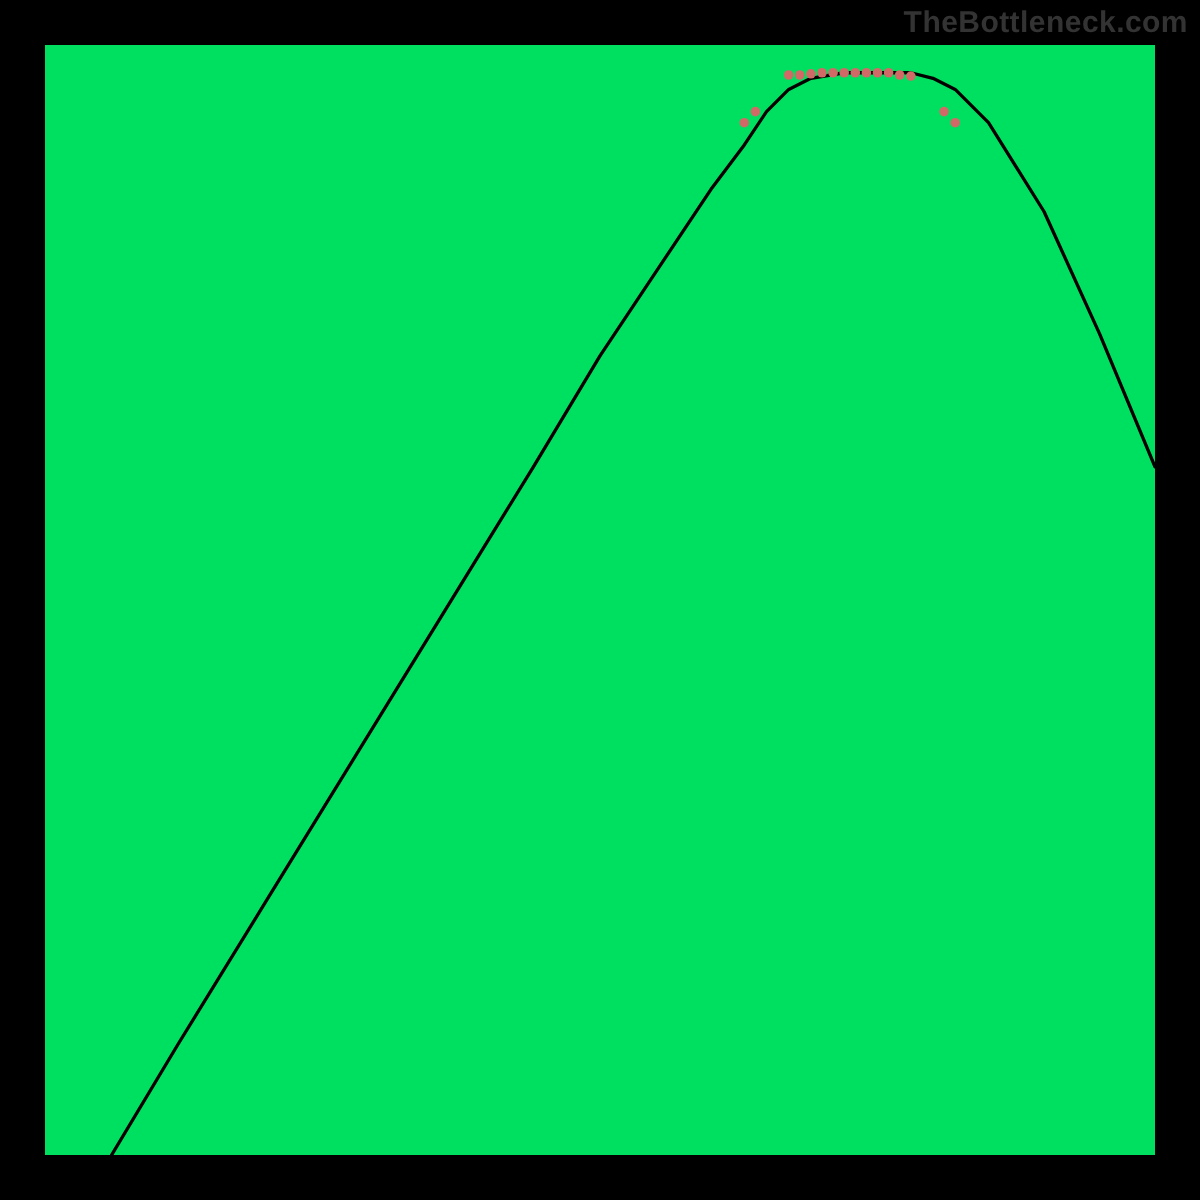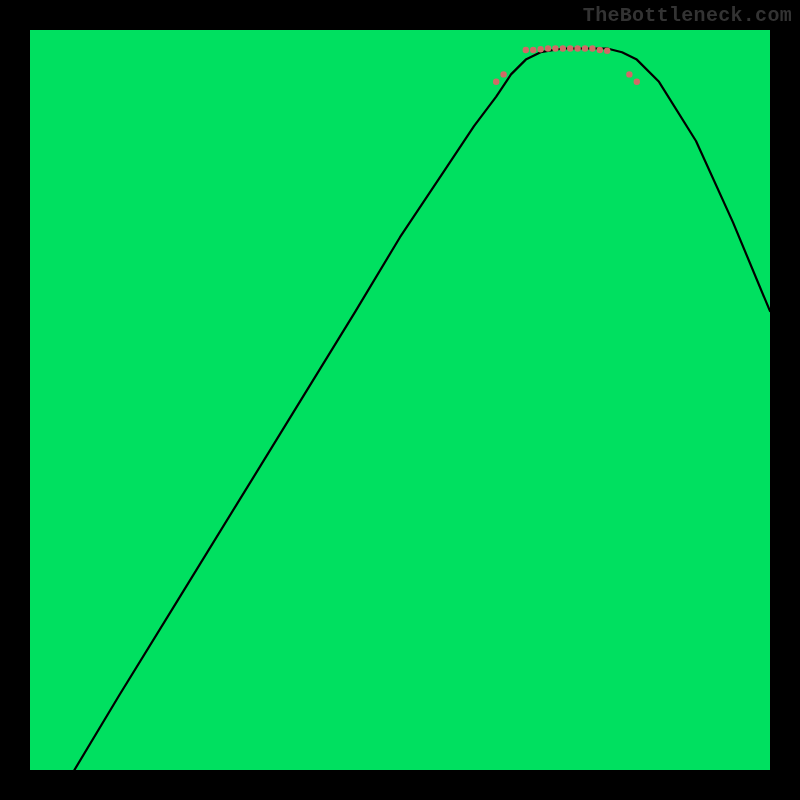--- a/index.html
+++ b/index.html
@@ -8,21 +8,20 @@
     background: #000000;
     width: 800px;
     height: 800px;
     overflow: hidden;
     font-family: Arial, Helvetica, sans-serif;
   }
   .container {
     position: relative;
     width: 800px;
     height: 612px;
-    font-family: Liberation Mono, monospace;
   }
   .watermark {
     position: absolute;
     top: 4px;
     right: 8px;
     color: #333333;
     font-size: 20px;
     font-weight: bold;
     letter-spacing: 0.3px;
     z-index: 10;

